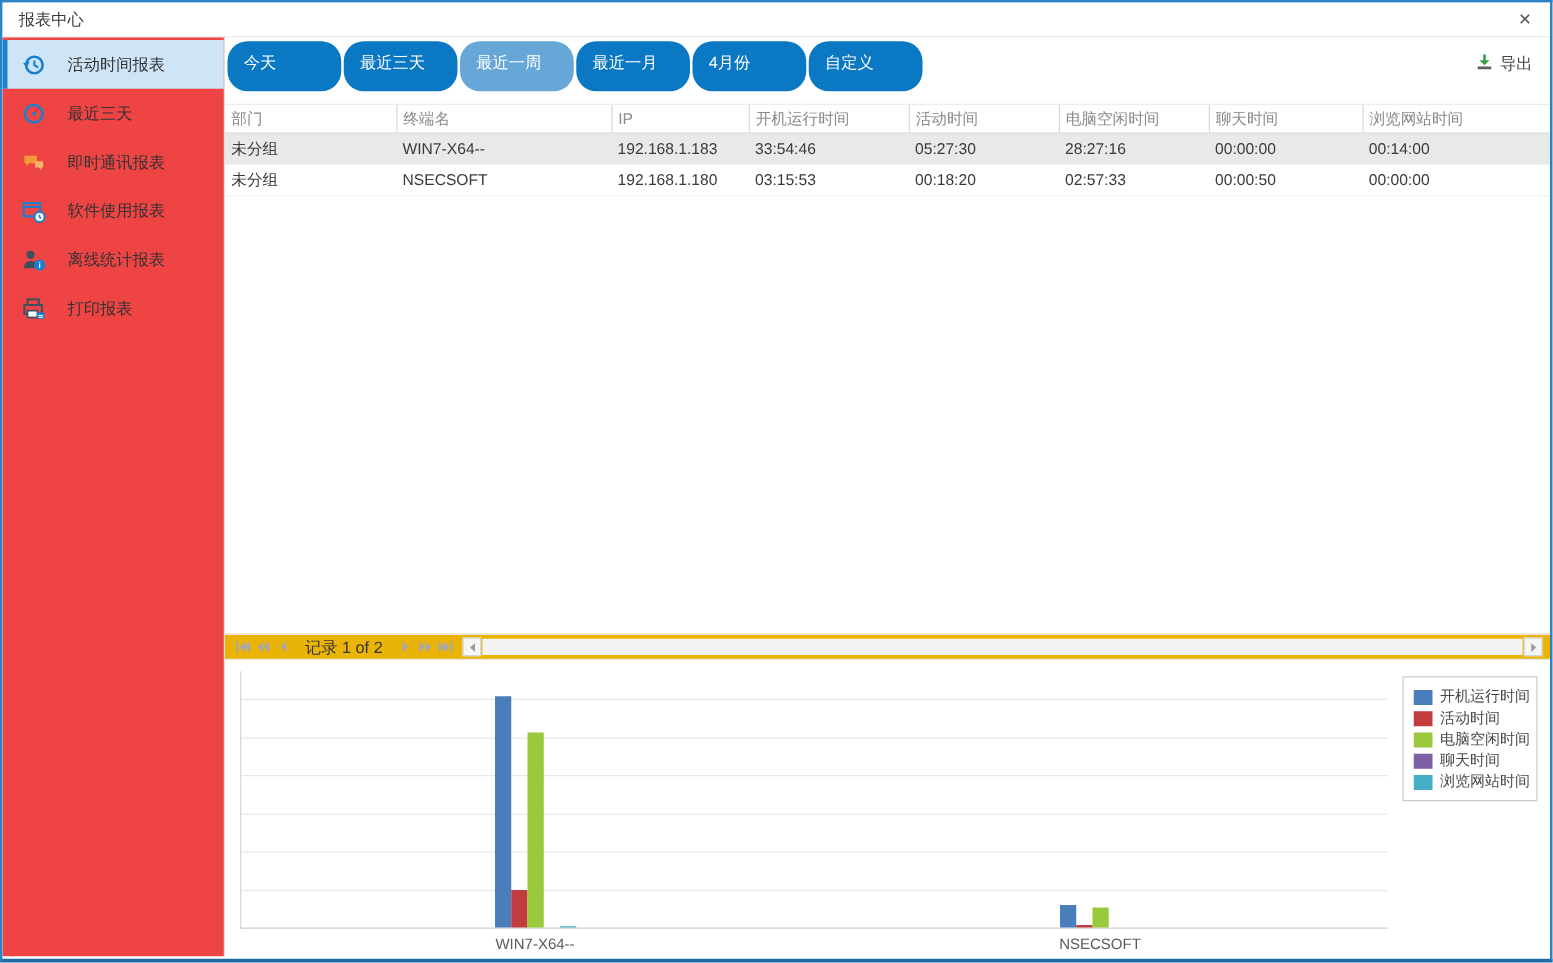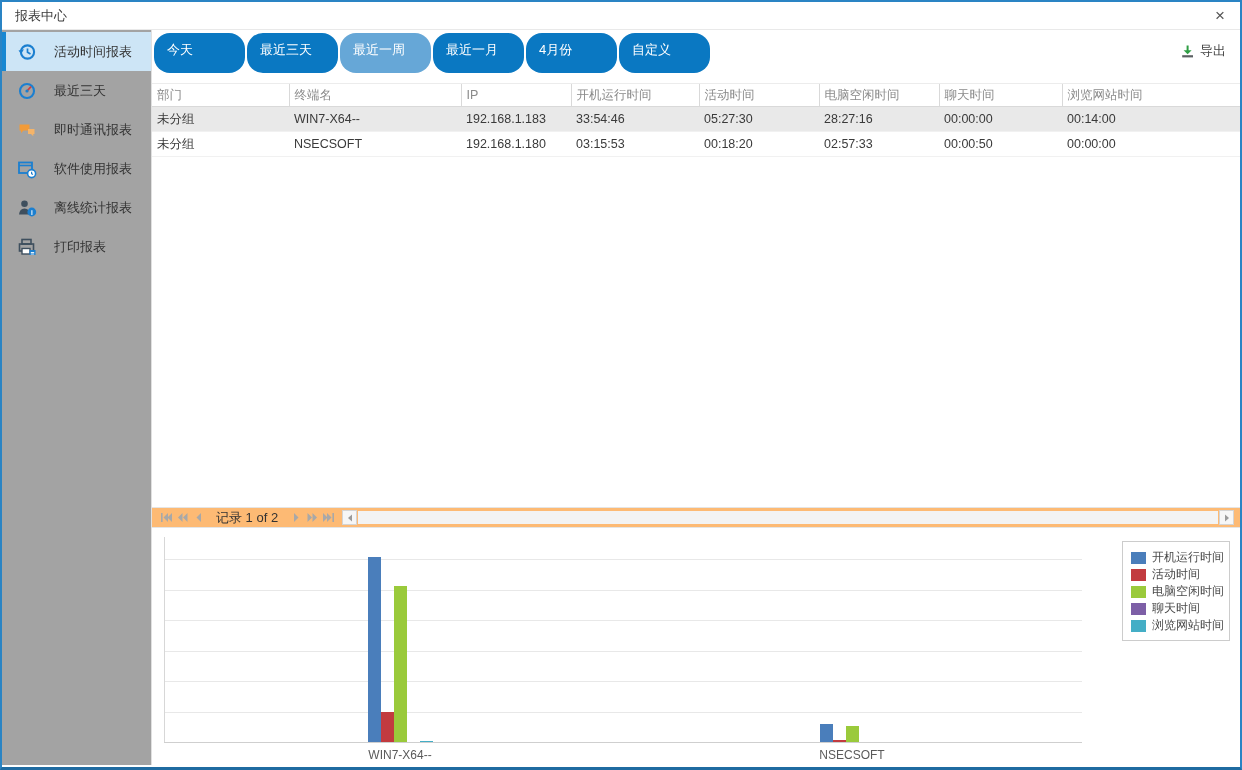--- a/index.html
+++ b/index.html
@@ -11,45 +11,45 @@
     border-bottom:3px solid #1f6ba1;
     overflow:hidden;
     position:relative;
   }
   
   .titlebar { height:28px; display:flex; align-items:center; border-bottom:1px solid #e9e9e9; background:#fff; }
   .titlebar .title { padding-left:13px; font-size:13px; color:#3a3a3a; }
   .titlebar .close { margin-left:auto; width:40px; text-align:center; font-size:17px; color:#555; cursor:pointer; line-height:28px; }
   
   .app { display:flex; height:735px; }
-  .sidebar { width:150px; border-right:1px solid #e0e0e0; background:#a3a3a3; padding-top:2px; flex:none; }
+  .sidebar { width:178px; border-right:1px solid #e0e0e0; background:#ef4444; padding-top:2px; flex:none; }
   .side-item { height:39px; display:flex; align-items:center; position:relative; cursor:pointer; }
   .side-item .ic { width:20px; height:20px; margin-left:15px; flex:none; }
   .side-item .lbl { margin-left:17px; font-size:13px; color:#333; }
   .side-item.active { background:#cde5f6; }
   .side-item.active::before { content:""; position:absolute; left:0; top:0; bottom:0; width:4px; background:#1787d2; }
   .main { flex:1; display:flex; flex-direction:column; position:relative; background:#fff; }
   
   .tabbar { padding:3px 0 0 2px; height:43px; position:relative; flex:none; }
   .tabbar .tabs { display:flex; }
   .tab { width:91px; height:40px; margin-right:2px; background:#0a78c2; color:#fff; font-size:13px; padding:8px 0 0 13px; cursor:pointer;border-radius:16px; }
   .tab.active { background:#66a7d7; }
-  .export-btn { position:absolute; right:14px; top:12px; display:flex; align-items:center; cursor:pointer; }
+  .export-btn { position:absolute; right:14px; top:12px; display:flex; cursor:pointer; }
   .export-btn svg { margin-right:5px; }
   .export-btn .elbl { font-size:13px; color:#444; }
   
   .grid { margin-top:10px; width:100%; border-collapse:collapse; table-layout:fixed; flex:none; }
   .grid th { height:23px; font-weight:normal; text-align:left; font-size:12.5px; color:#8a8a8a; padding-left:5px;
              border-top:1px solid #ececec; border-bottom:1px solid #d9d9d9; background:#fff; cursor:pointer; }
   .grid th + th { border-left:1px solid #d9d9d9; }
   .grid td { height:25px; font-size:12.5px; color:#3a3a3a; padding-left:5px; border-bottom:1px solid #f1f1f1; cursor:default; }
   .grid tr.selected td { background:#e9e9e9; }
   .c1{width:137px}.c2{width:172px}.c3{width:110px}.c4{width:128px}.c5{width:120px}.c6{width:120px}.c7{width:123px}.c8{width:auto}
   
-  .pager { margin-top:350px; height:21px; background:#fdba74; border-top:1px solid #e5e5e5; border-bottom:1px solid #e5e5e5;
+  .pager { margin-top:350px; height:21px; background:#eab308; border-top:1px solid #e5e5e5; border-bottom:1px solid #e5e5e5;
            display:flex; align-items:center; padding:0 6px; flex:none; }
   .pg-btn { display:flex; align-items:center; justify-content:center; width:16px; height:16px; cursor:pointer; }
   .pg-label { font-size:13px; color:#333; margin:0 10px; white-space:nowrap; }
   .sb-btn { width:15px; height:15px; border:1px solid #d4d4d4; background:#f6f6f6; display:flex; align-items:center; justify-content:center; cursor:pointer; }
   .sb-track { flex:1; height:13px; background:#f3f3f3; margin:0 1px; }
   
   .chart { position:relative; flex:1; background:#fff; }
   .axis-y { position:absolute; left:12px; top:9px; width:1px; height:206px; background:#d7d7d7; }
   .axis-x { position:absolute; left:12px; top:214px; width:918px; height:1px; background:#cfcfcf; }
   .gridline { position:absolute; left:13px; width:917px; height:1px; background:#e8e8e8; }

